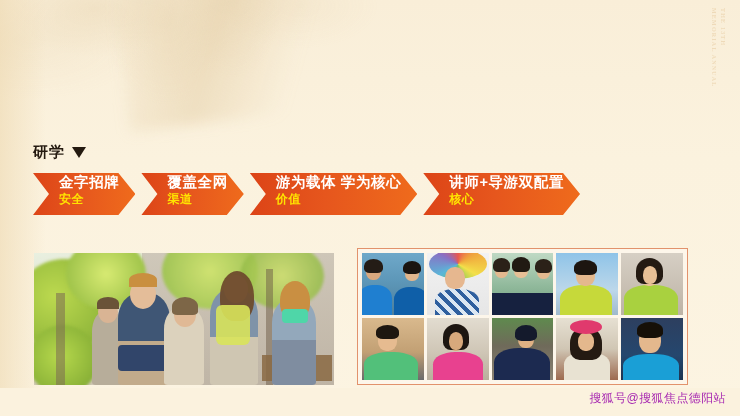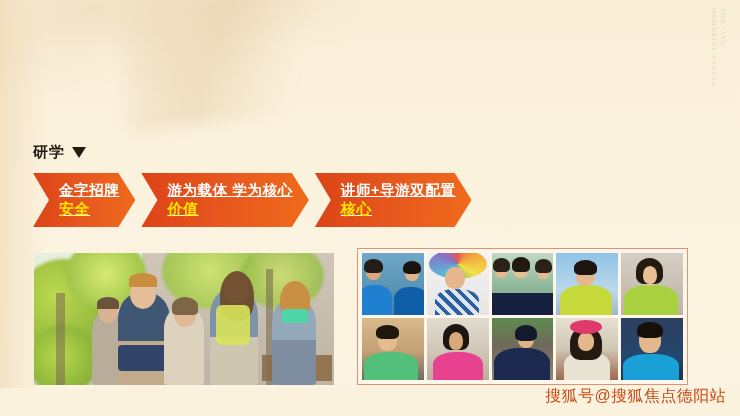--- a/index.html
+++ b/index.html
@@ -111,44 +111,42 @@
   .chevrons {
     position: absolute;
     left: 33px;
     top: 173px;
     display: flex;
     align-items: stretch;
     height: 58px;
   }
   .chev {
     position: relative;
-    height: 54px;
+    height: 42px;
     display: flex;
     flex-direction: column;
-    justify-content: center;
     background: linear-gradient(92deg, #dc4417 0%, #e6561d 45%, #ef6b1c 100%);
     color: #ffffff;
     padding-left: 26px;
     padding-right: 16px;
     margin-right: 6px;
     clip-path: polygon(0 0, calc(100% - 17px) 0, 100% 50%, calc(100% - 17px) 100%, 0 100%, 16px 50%);
-    text-decoration: underline;
   }
   .chev:first-child {
     clip-path: polygon(0 0, calc(100% - 17px) 0, 100% 50%, calc(100% - 17px) 100%, 0 100%, 16px 50%);
   }
   .chev .line1 {
     font-size: 14.5px;
     font-weight: 700;
     line-height: 1.25;
     letter-spacing: .6px;
     color: #ffffff;
   }
   .chev .line2 {
-    font-size: 15px;
+    font-size: 12px;
     font-weight: 700;
     line-height: 1.25;
     letter-spacing: .6px;
     color: #ffe400;
     margin-top: 1px;
   }
 
   
   .hero-photo {
     position: absolute;
@@ -227,22 +225,22 @@
   .cell .hat {
     position: absolute;
     border-radius: 50%;
   }
 
   
   .watermark {
     position: absolute;
     right: 14px;
     bottom: 9px;
-    font-size: 16px;
-    color: #c2410c;
+    font-size: 12px;
+    color: #a21caf;
     letter-spacing: .4px;
     opacity: .95;
   }
 
   
   .bottom-band {
     position: absolute;
     left: 0; right: 0; bottom: 0;
     height: 28px;
     background: #fbf2de;
@@ -266,20 +264,24 @@
 
   <div class="tag-row">
     <span class="tag-label">研学</span>
     <span class="tag-caret"></span>
   </div>
 
   <div class="chevrons">
     <div class="chev">
       <span class="line1">金字招牌</span>
       <span class="line2">安全</span>
+    </div>
+    <div class="chev">
+      <span class="line1">覆盖全网</span>
+      <span class="line2">渠道</span>
     </div>
     <div class="chev">
       <span class="line1">游为载体 学为核心</span>
       <span class="line2">价值</span>
     </div>
     <div class="chev">
       <span class="line1">讲师+导游双配置</span>
       <span class="line2">核心</span>
     </div>
   </div>

